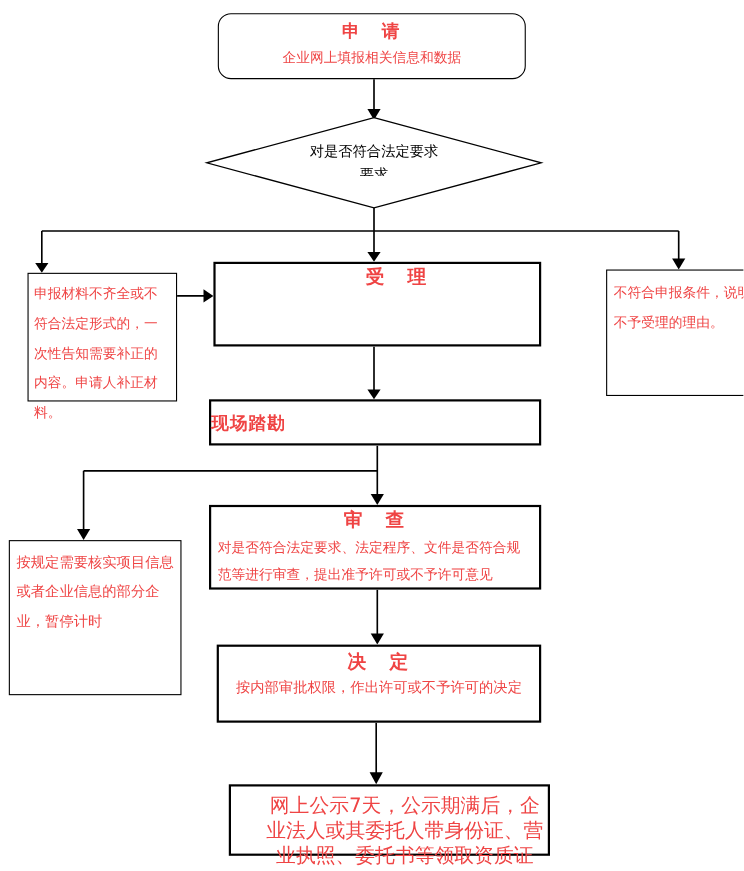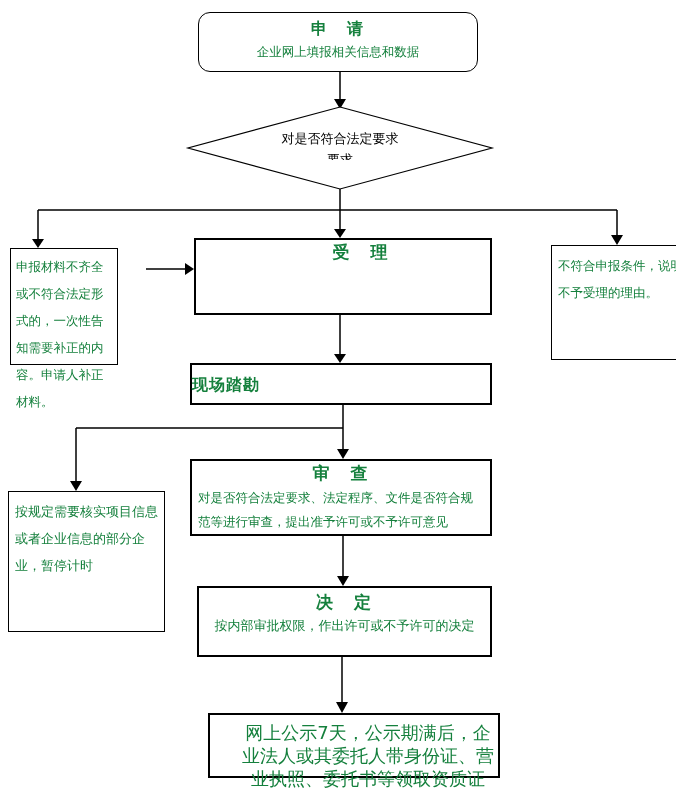--- a/index.html
+++ b/index.html
@@ -23,21 +23,21 @@
     z-index: 1;
   }
   .node {
     position: absolute;
     background: #ffffff;
     border: 1px solid #000000;
     box-sizing: border-box;
     z-index: 2;
     font-size: 12.5px;
     line-height: 27px;
-    color: #15803d;
+    color: #ef4444;
   }
   .node.thick { border-width: 2px; }
   .node .title {
     display: block;
     text-align: center;
     font-weight: bold;
     font-size: 17px;
     line-height: 25px;
     letter-spacing: 2px;
   }
@@ -55,21 +55,21 @@
     position: absolute;
     left: 238px; top: 128px; width: 204px; height: 32px;
     overflow: hidden;
     text-align: center;
     font-size: 13px;
     line-height: 21px;
     z-index: 2;
   }
   
   #supplement {
-    left: 10px; top: 248px; width: 108px; height: 117px;
+    left: 25px; top: 248px; width: 136px; height: 117px;
     padding: 4px 5px;
   }
   #reject {
     left: 551px; top: 245px; width: 140px; height: 115px;
     padding: 6px 6px;
   }
   
   #accept {
     left: 194px; top: 238px; width: 298px; height: 77px;
     text-align: center;

